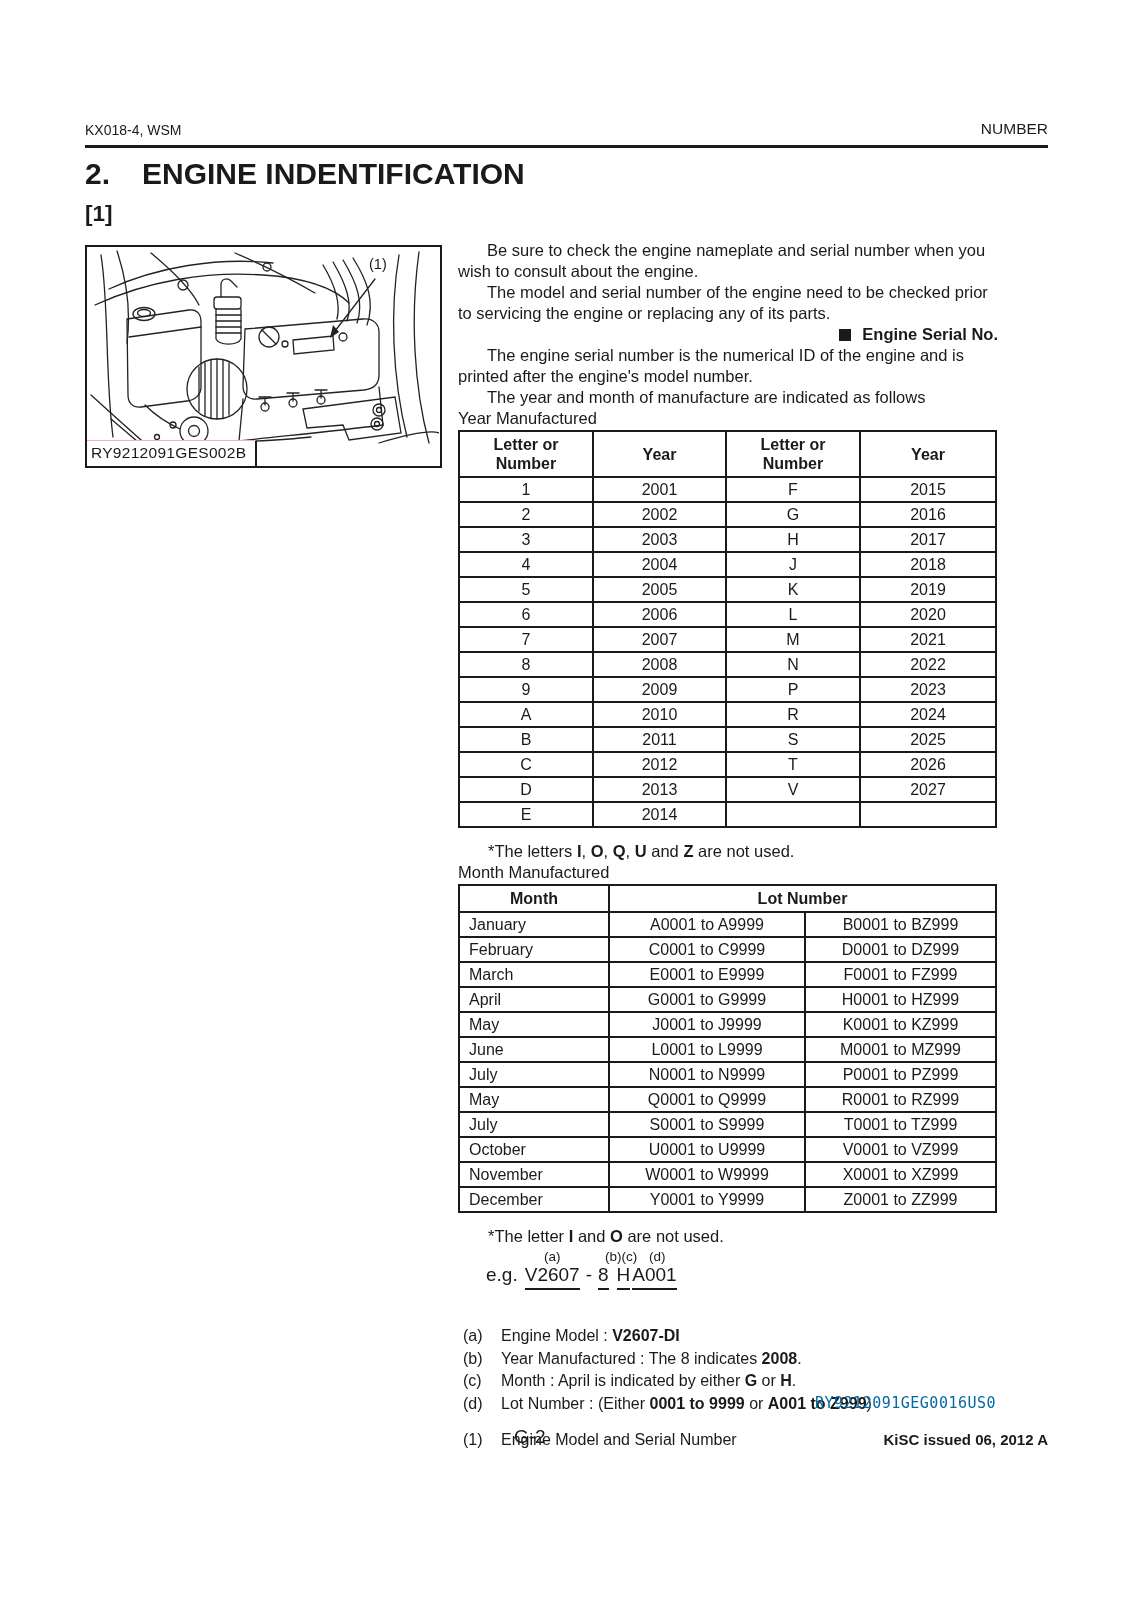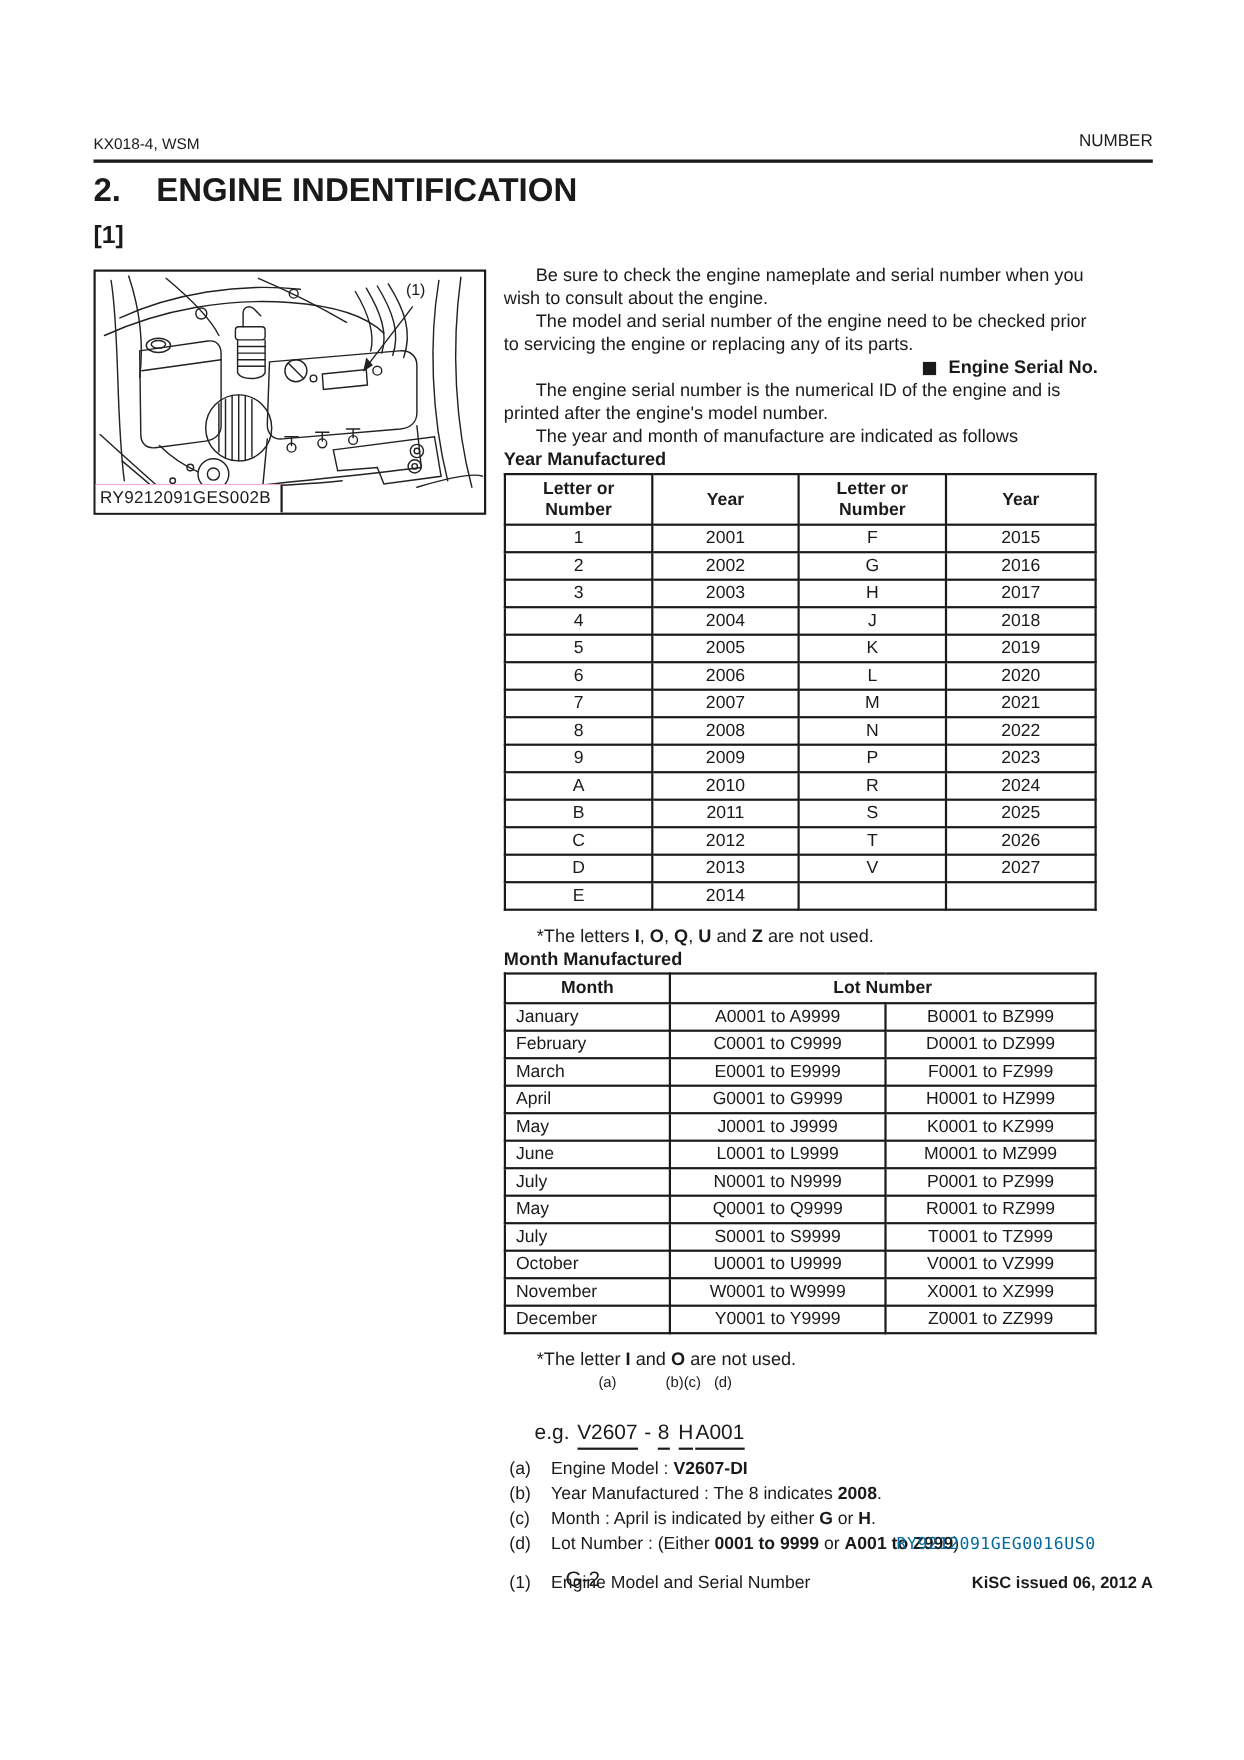--- a/index.html
+++ b/index.html
@@ -26,36 +26,36 @@
                  border-top:1px solid #f9a8d4; border-right:2px solid #1a1a1a;
                  padding:3px 9px 4px 4px; font-size:15.5px; letter-spacing:0.3px; }
   .fig-callout { position:absolute; left:282px; top:9px; font-size:14.5px; }
 
   
   .col { position:absolute; left:458px; top:240px; width:540px; }
   p.body { margin:0; font-size:16.5px; line-height:21px; text-indent:29px; }
   .bullet-line { display:flex; align-items:center; font-weight:bold; font-size:16.5px;
                  line-height:21px; margin:0;justify-content:flex-end; }
   .sq { width:12px; height:12px; background:#1a1a1a; margin:0 11px 0 2px; flex:0 0 auto; }
-  .sub-heading { font-weight:bold; font-size:16.5px; line-height:21px; }
+  .sub-heading { font-weight:normal; font-size:16.5px; line-height:21px; }
 
   table.tbl { border-collapse:collapse; table-layout:fixed; width:537px; margin-top:1px; }
   table.tbl th, table.tbl td { border:2px solid #1a1a1a; font-size:16px; text-align:center;
                                vertical-align:middle; padding:1px 6px; overflow:hidden; }
   table.tbl th { font-weight:bold; line-height:19px; height:40px; padding:2px 10px; }
   table.month th { height:21px; }
   table.tbl td { height:21px; line-height:20px; }
   table.month td.left { text-align:left; padding-left:9px; }
 
   p.note { margin:13px 0 0 0; padding-left:30px; font-size:16.5px; line-height:21px; }
 
   
   .eg { position:relative; margin:2px 0 0 28px; height:62px; }
   .eg-label { position:absolute; top:0; font-size:13.5px; }
-  .eg-line { position:absolute; top:15px; left:0; font-size:19px; white-space:nowrap;margin-top:28px; }
+  .eg-line { position:absolute; top:15px; left:0; font-size:19px; white-space:nowrap; }
   .eg-line .u { display:inline-block; border-bottom:2px solid #1a1a1a; padding-bottom:2px; }
   .eg-prefix { margin-right:7px; }
   .eg-dash { margin:0 6px; }
   .eg-month { margin-left:8px; }
   .eg-lot { margin-left:2px; }
 
   
   .legend { margin-top:14px; margin-left:5px; }
   .legend-row { display:flex; font-size:16px; line-height:22.5px; }
   .legend-label { width:38px; flex:0 0 auto; }

